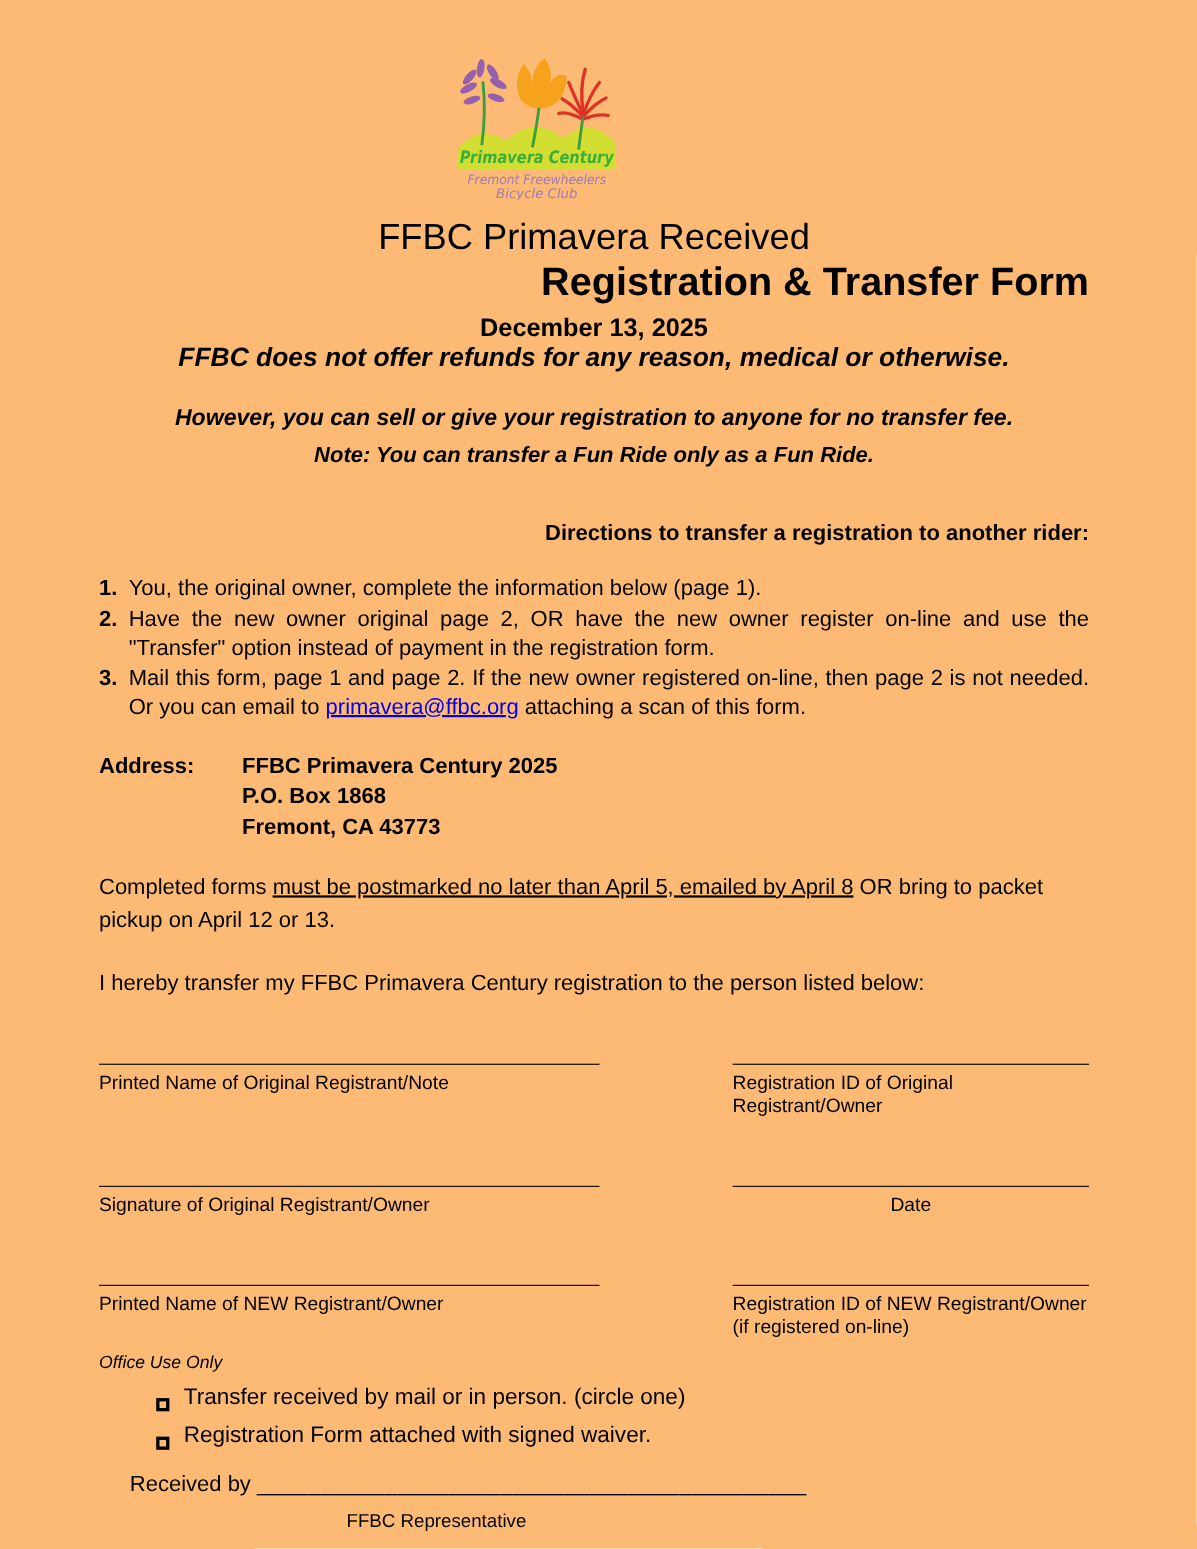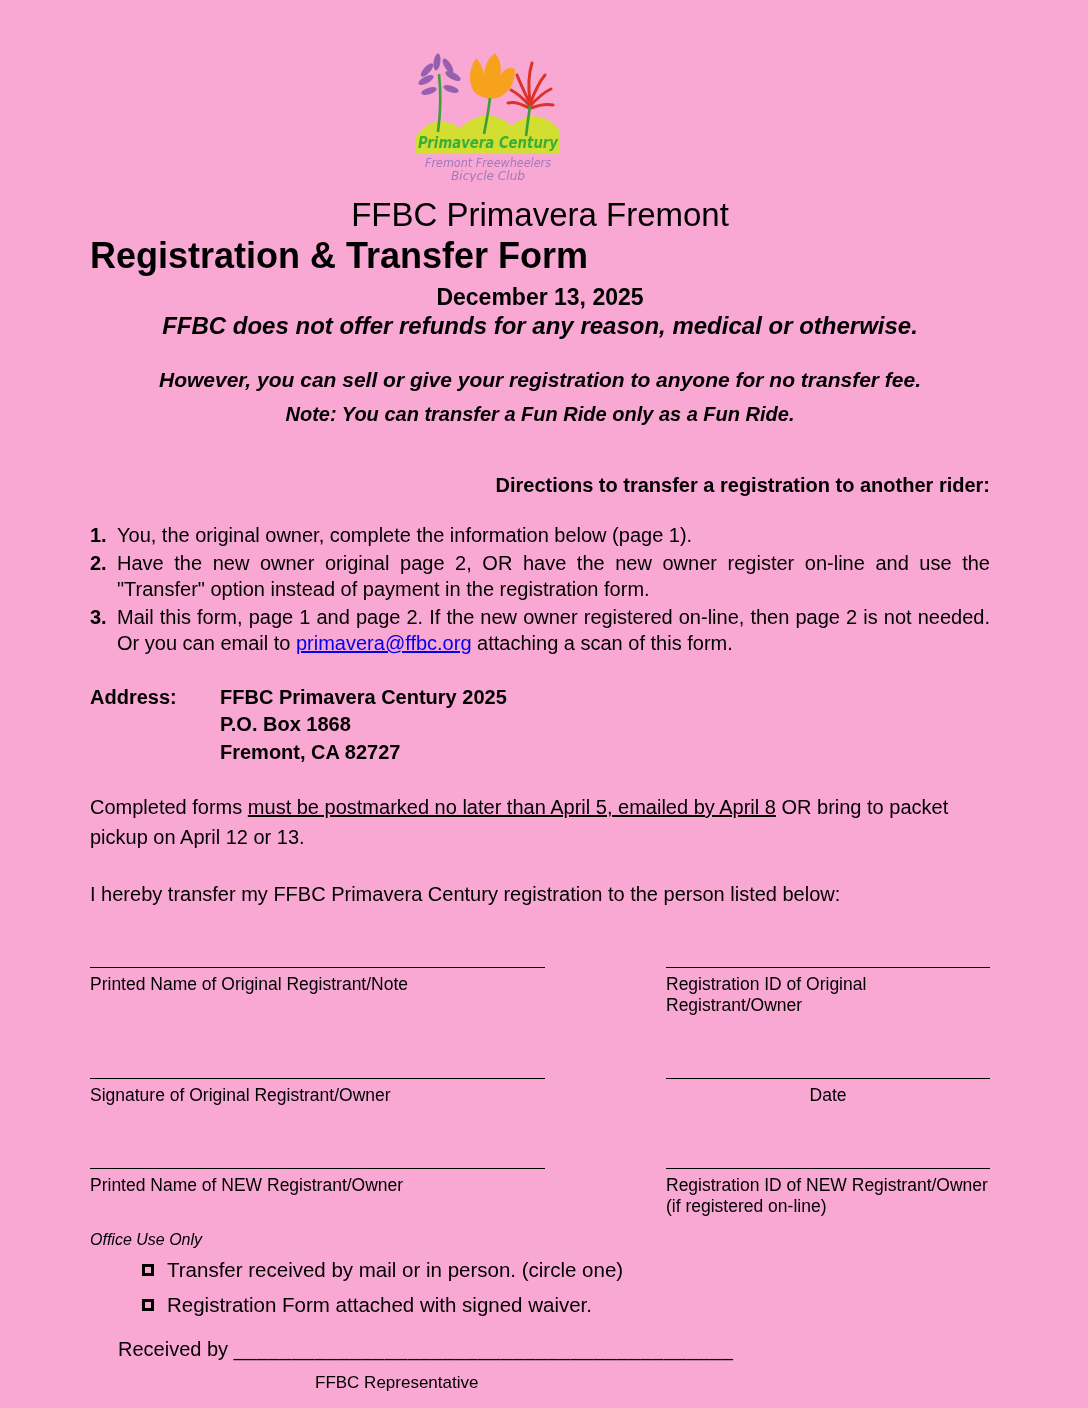--- a/index.html
+++ b/index.html
@@ -1,26 +1,26 @@
 <!DOCTYPE html>
 <html><head>
 <meta charset="utf-8">
 <style>
   * { margin:0; padding:0; box-sizing:border-box; }
   html,body { background:#ffffff; }
   body { width:1088px; height:1408px; font-family:"Liberation Sans", sans-serif; color:#000; }
-  .page { width:1088px; height:1408px; padding:48px 98px 0 90px; position:relative; overflow:hidden; background:#f9a8d4; }
+  .page { width:1088px; height:1408px; padding:48px 98px 0 90px; position:relative; overflow:hidden; background:#fdba74; }
 
   
   .logo-row { width:100%; }
   .logo-svg { display:block; margin-left:318px; }
 
   
   .title-1 { margin-top:14px; text-align:center; font-size:33px; font-weight:400; line-height:38px; }
-  .title-2 { text-align:left; font-size:36px; font-weight:700; line-height:43px; }
+  .title-2 { text-align:right; font-size:36px; font-weight:700; line-height:43px; }
   .title-date { text-align:center; font-size:23px; font-weight:700; line-height:27px; margin-top:7px; }
 
   
   .notice-refund { text-align:center; font-size:24px; font-weight:700; font-style:italic; line-height:30px; }
   .notice-transfer { margin-top:26px; text-align:center; font-size:21px; font-weight:700; font-style:italic; line-height:26px; }
   .notice-note { margin-top:9px; text-align:center; font-size:20px; font-weight:700; font-style:italic; line-height:25px; }
 
   
   .dir-head { margin-top:46px; font-size:20px; font-weight:700; line-height:24px;text-align:right; }
   .dir-list { margin-top:25px; font-size:20px; line-height:26.5px; }
@@ -43,21 +43,21 @@
   .sig-row.gap { margin-top:62px; }
   .sig-col-l { width:455px; }
   .sig-col-r { width:324px; }
   .sig-line { border-top:1.8px solid #000; height:0; }
   .sig-label { font-size:17.5px; line-height:21px; padding-top:6px; }
   .sig-label.center { text-align:center; }
 
   
   .office-head { margin-top:13px; text-align:left; font-style:italic; font-size:16px; line-height:20px; }
   .check-list { margin-top:7px; margin-left:36px; }
-  .check-row { display:flex; align-items:center; margin-bottom:9px;padding-left:16px; }
+  .check-row { display:flex; align-items:flex-end; margin-bottom:9px;padding-left:16px; }
   .checkbox { width:12px; height:12px; border:3px solid #000; flex:0 0 auto; margin-right:13px; }
   .check-label { font-size:20.5px; line-height:26px; }
   .received-row { margin-top:18px; margin-left:28px; font-size:20px; line-height:26px; white-space:nowrap; }
   .received-line { letter-spacing:0.5px; }
   .rep-label { margin-top:10px; margin-left:225px; font-size:17px; line-height:21px; }
 </style>
 </head>
 <body>
 
 <div class="page">
@@ -91,21 +91,21 @@
         <path d="M121,60 Q108,53 100,55"></path>
       </g>
       <path d="M122,58 Q120,72 118,88" fill="none" stroke-width="2.6" stroke="#3f9c3a"></path>
 
       <text x="80" y="100" text-anchor="middle" font-family="DejaVu Sans, sans-serif" font-size="15.5" font-style="italic" font-weight="bold" textLength="140" lengthAdjust="spacingAndGlyphs" fill="#3aae3a">Primavera Century</text>
       <text x="80" y="119" text-anchor="middle" font-family="DejaVu Sans, sans-serif" font-size="12" font-style="italic" textLength="126" lengthAdjust="spacingAndGlyphs" fill="#9e7bbd">Fremont Freewheelers</text>
       <text x="80" y="132" text-anchor="middle" font-family="DejaVu Sans, sans-serif" font-size="12" font-style="italic" textLength="74" lengthAdjust="spacingAndGlyphs" fill="#9e7bbd">Bicycle Club</text>
     </svg>
   </div>
 
-  <div class="title-1">FFBC Primavera Fremont</div>
+  <div class="title-1">FFBC Primavera Received</div>
   <div class="title-2">Registration &amp; Transfer Form</div>
   <div class="title-date">December 13, 2025</div>
 
   <div class="notice-refund">FFBC does not offer refunds for any reason, medical or otherwise.</div>
   <div class="notice-transfer">However, you can sell or give your registration to anyone for no transfer fee.</div>
   <div class="notice-note">Note: You can transfer a Fun Ride only as a Fun Ride.</div>
 
   <div class="dir-head">Directions to transfer a registration to another rider:</div>
   <div class="dir-list">
     <div class="dir-item">
@@ -120,21 +120,21 @@
       <span class="num">3.</span>
       <span>Mail this form, page 1 and page 2. If the new owner registered on-line, then page 2 is not needed. Or you can email to </span><a class="email-link" href="#">primavera@ffbc.org</a><span> attaching a scan of this form.</span>
     </div>
   </div>
 
   <div class="address">
     <div class="addr-label">Address:</div>
     <div>
       <div>FFBC Primavera Century 2025</div>
       <div>P.O. Box 1868</div>
-      <div>Fremont, CA 82727</div>
+      <div>Fremont, CA 43773</div>
     </div>
   </div>
 
   <div class="deadline"><span>Completed forms </span><span class="u">must be postmarked no later than April 5, emailed by April 8</span><span> OR bring to packet pickup on April 12 or 13.</span></div>
 
   <div class="statement">I hereby transfer my FFBC Primavera Century registration to the person listed below:</div>
 
   <div class="sig-row">
     <div class="sig-col-l">
       <div class="sig-line"></div>

